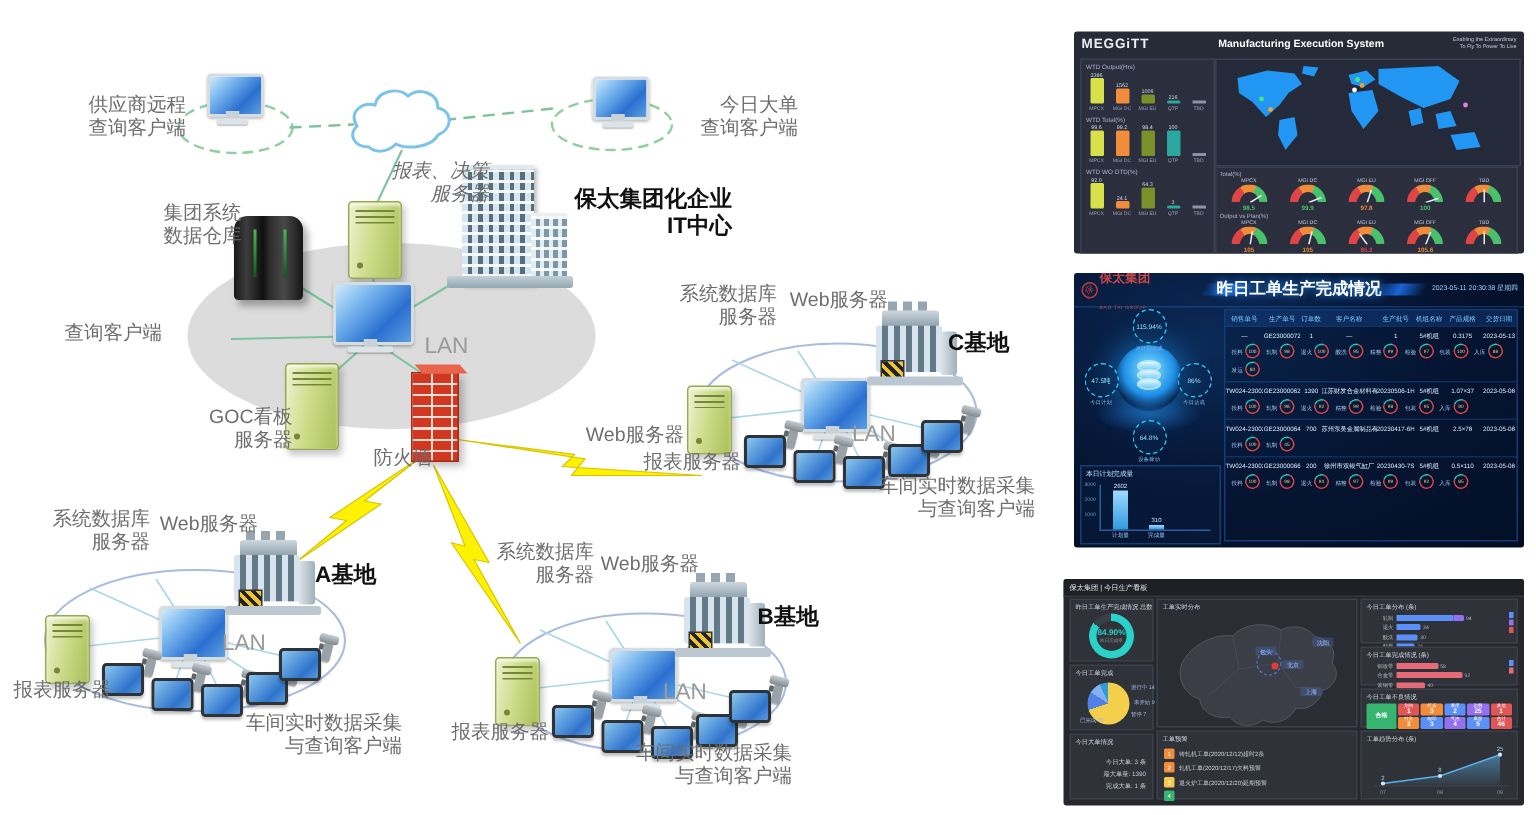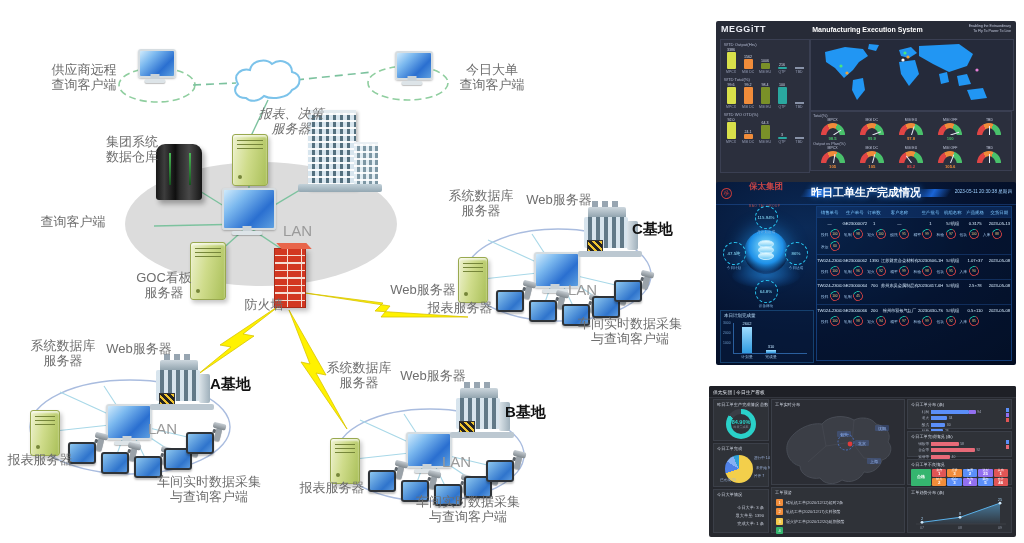--- a/index.html
+++ b/index.html
@@ -1,21 +1,21 @@
 <!DOCTYPE html>
 <html><head>
 <meta charset="utf-8">
 <style>
   html,body{margin:0;padding:0;background:#fff;}
   #stage{position:relative;width:1024px;height:543px;background:#fff;overflow:hidden;
          font-family:"Liberation Sans",sans-serif;}
   
   #diagram{position:absolute;left:0;top:0;width:710px;height:543px;}
   #net{position:absolute;left:0;top:0;}
-  .lbl{position:absolute;font-size:13px;line-height:1.18;color:#6e6e6e;text-align:center;white-space:pre-line;}
+  .lbl{position:absolute;font-size:13px;line-height:1.18;color:#6e6e6e;text-align:right;white-space:pre-line;}
   .lbl.b{font-weight:bold;color:#111;font-size:15px;}
   .lbl.lan{color:#9a9a9a;font-size:15px;}
   .dev{position:absolute;}
   .monitor .scr{width:100%;height:100%;border:2px solid #d6dde1;border-radius:3px;
      background:linear-gradient(135deg,#cfeafc 0%,#7cb9ef 30%,#2a6fd0 68%,#5ea0e0 100%);
      box-shadow:0 1px 2px rgba(0,0,0,.25);}
   .monitor .std{position:absolute;left:50%;top:100%;transform:translateX(-50%);width:9px;height:5px;background:#c9d2d8;}
   .monitor .bse{position:absolute;left:50%;top:calc(100% + 5px);transform:translateX(-50%);width:62%;height:4px;
      background:#dde4e8;border-radius:2px;box-shadow:0 1px 1px rgba(0,0,0,.25);}
   .gserver{border-radius:3px;background:linear-gradient(100deg,#eef2cf 0%,#cfdc8b 45%,#a9bf58 100%);
@@ -55,21 +55,21 @@
   .tablet{position:absolute;left:0;bottom:0;width:24px;height:18px;border:2px solid #2e3338;border-radius:3px;
      background:linear-gradient(135deg,#8cc6ef 0%,#2f74cc 70%,#5b9ade 100%);box-shadow:0 2px 2px rgba(0,0,0,.25);}
   .scanner{position:absolute;right:3px;top:0;width:6px;height:13px;background:#9aa2a9;border-radius:2px;
      transform:rotate(14deg);box-shadow:0 1px 1px rgba(0,0,0,.3);}
   .scanner::before{content:"";position:absolute;top:-5px;left:-4px;width:13px;height:6px;
      background:linear-gradient(#c6cdd3,#81898f);border-radius:2px;}
   .scanner::after{content:"";position:absolute;top:2px;left:-3px;width:3px;height:4px;background:#5d646b;border-radius:1px;}
   
   .dash{position:absolute;overflow:hidden;border-radius:2px;}
   
-  #mes{left:716px;top:21px;width:300px;height:186px;background:#272b37;color:#cfd4e4;}
+  #mes{left:716px;top:21px;width:300px;height:148px;background:#272b37;color:#cfd4e4;}
   #mes-head{position:absolute;left:0;top:0;right:0;height:16px;display:flex;align-items:center;padding:0 5px;}
   #mes-logo{font-weight:bold;font-size:9px;letter-spacing:.6px;color:#eceef5;}
   #mes-title{flex:1;text-align:center;font-size:7px;color:#fff;font-weight:bold;}
   #mes-tag{font-size:3.6px;color:#c3c9dd;text-align:right;white-space:pre-line;line-height:1.3;}
   .mes-box{position:absolute;border:1px solid #3a3f52;background:#2b2f3d;}
   #mes-bars{left:4px;top:18px;width:88px;height:132px;}
   .mb-grp{padding:2px 3px 1px;}
   .mb-title{font-size:4.2px;color:#aeb5cc;margin-bottom:1px;}
   .mb-row{display:flex;align-items:flex-end;height:26px;gap:3px;}
   .mb-col{flex:1;display:flex;flex-direction:column;align-items:center;justify-content:flex-end;height:100%;}
@@ -89,21 +89,21 @@
   .arc::before{content:"";position:absolute;inset:0;height:24px;border-radius:50%;
      background:conic-gradient(from 270deg,#e04545 0 60deg,#f08c3a 60deg 112deg,#49c16b 112deg 180deg,#2b2f3d 180deg);}
   .arc::after{content:"";position:absolute;left:5px;right:5px;top:5px;height:19px;border-radius:50%;background:#2b2f3d;}
   .ndl{position:absolute;left:50%;bottom:0;width:1px;height:9px;background:#e8ecf5;transform-origin:50% 100%;z-index:2;}
   .g-val{font-size:4.2px;font-weight:bold;margin-top:.5px;}
   
   #baotai{left:716px;top:182px;width:300px;height:183px;color:#cfe6ff;
      background:radial-gradient(ellipse at 30% 25%,#0b2a57 0%,#051330 55%,#030c20 100%);}
   #bt-head{position:absolute;left:0;top:0;right:0;height:22px;display:flex;align-items:center;padding:0 5px;
      border-bottom:1px solid rgba(60,140,255,.25);}
-  #bt-logo{display:flex;align-items:center;gap:17px;}
+  #bt-logo{display:flex;align-items:center;gap:1px;}
   #bt-logo .ring{width:11px;height:11px;border:1.5px solid #c23b3b;border-radius:50%;color:#c23b3b;
      font-size:6px;display:flex;align-items:center;justify-content:center;font-family:"Liberation Serif",serif;}
   #bt-logo .cn{font-family:"Liberation Serif",serif;font-weight:bold;font-size:8.5px;color:#c84545;line-height:1;}
   #bt-logo .en{font-size:3.2px;color:#b05050;letter-spacing:.5px;}
   #bt-title{position:absolute;left:50%;top:3px;transform:translateX(-50%);font-size:11px;font-weight:bold;color:#fff;
      text-shadow:0 0 6px #2e8fff;white-space:nowrap;}
   .bt-wing{position:absolute;top:7px;width:34px;height:8px;
      background:linear-gradient(90deg,rgba(30,120,255,0),#1e78ff,rgba(30,120,255,0));transform:skewX(-30deg);opacity:.8;}
   #bt-dt{position:absolute;right:4px;top:7px;font-size:4.6px;color:#9fd0ff;}
   #bt-hero{position:absolute;left:4px;top:24px;width:92px;height:102px;}
@@ -380,20 +380,22 @@
       </div>
 
     <div class="lbl" style="left:44px;top:62px;width:80px;">供应商远程
 查询客户端</div>
     <div class="lbl" style="left:452px;top:62px;width:80px;">今日大单
 查询客户端</div>
     <div class="lbl" style="left:256px;top:106px;width:70px;font-style:italic;">报表、决策
 服务器</div>
     <div class="lbl" style="left:103px;top:134px;width:58px;">集团系统
 数据仓库</div>
+    <div class="lbl b" style="left:368px;top:124px;width:120px;">保太集团化企业
+IT中心</div>
     <div class="lbl" style="left:38px;top:214px;width:70px;">查询客户端</div>
     <div class="lbl" style="left:133px;top:270px;width:62px;">GOC看板
 服务器</div>
     <div class="lbl" style="left:240px;top:297px;width:48px;">防火墙</div>
     <div class="lbl lan" style="left:283px;top:222px;">LAN</div>
     <div class="lbl" style="left:390px;top:282px;width:66px;">Web服务器</div>
 
     <div class="lbl" style="left:26px;top:338px;width:74px;">系统数据库
 服务器</div>
     <div class="lbl" style="left:106px;top:341px;width:66px;">Web服务器</div>

